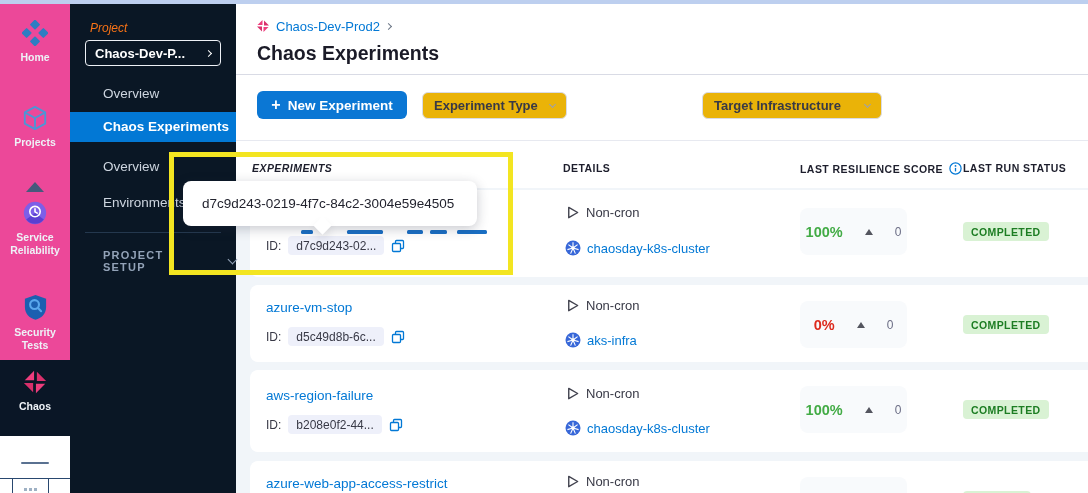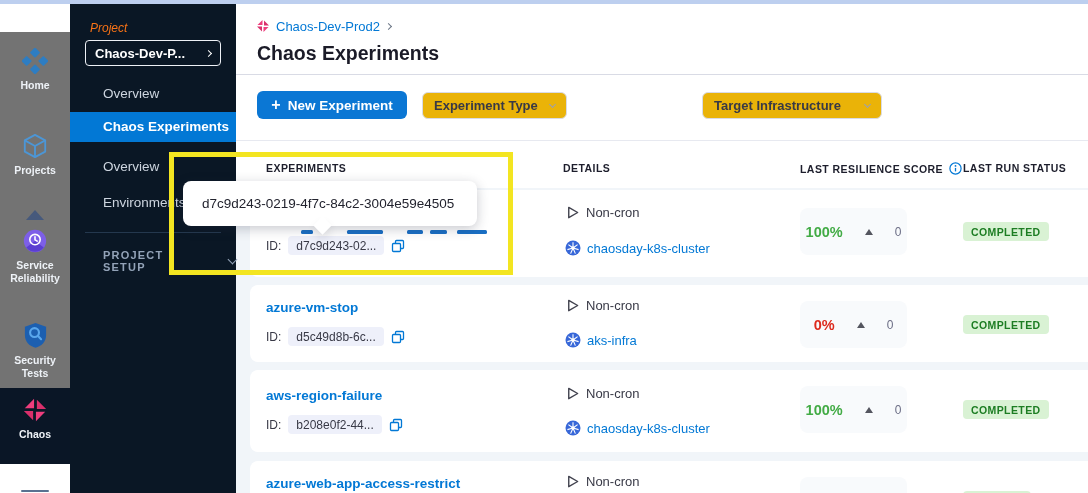--- a/index.html
+++ b/index.html
@@ -3,21 +3,21 @@
 <meta charset="utf-8">
 <style>
   * { margin:0; padding:0; box-sizing:border-box; }
   body { background:#e8e8e8; font-family:"Liberation Sans",sans-serif; }
   .screen { position:relative; width:1088px; height:493px; background:#fff; overflow:hidden; font-family:"Liberation Sans",sans-serif; }
 
   
   .top-strip { position:absolute; left:0; top:0; width:1088px; height:4px; background:#bdcfef; z-index:30; }
 
   
-  .rail { position:absolute; left:0; top:4px; width:70px; height:399px; background:#737373; z-index:5;margin-top:28px; }
+  .rail { position:absolute; left:0; top:4px; width:70px; height:399px; background:#ec4899; z-index:5; }
   .chaos-block { position:absolute; left:0; top:356px; width:70px; height:76px; background:#0a1626; }
   .rail-item { position:absolute; left:0; width:70px; display:flex; flex-direction:column; align-items:center; gap:5px;
                color:#eef2f7; font-size:10.5px; font-weight:700; text-align:center; line-height:1.2; cursor:pointer; }
   .rail-item svg { display:block; }
   .scroll-up { position:absolute; top:178px; left:26px; width:0; height:0;
                border-left:9px solid transparent; border-right:9px solid transparent; border-bottom:10px solid #46597c; }
   .rail-divider { position:absolute; top:458px; left:21px; width:28px; height:2px; background:#5a7191; border-radius:2px; }
   .rail-bottom { position:absolute; top:474px; left:0; width:70px; height:15px; border-top:1px solid #29486f; display:grid; grid-template-columns:13px 36px 21px; }
   .rb-cell { border-right:1px solid #29486f; }
   .rb-cell:last-child { border-right:none; }
@@ -56,29 +56,29 @@
                  font-weight:700; font-size:13.5px; font-family:inherit; border:none; border-radius:6px;
                  display:flex; align-items:center; justify-content:center; gap:7px; cursor:pointer; }
   .btn-primary .plus { font-size:16px; font-weight:700; line-height:1; margin-top:-1px; }
   .filter { position:absolute; top:88px; height:27px; background:#eab308; border:1px solid #d9dbe5; border-radius:6px;
             font-size:13px; font-weight:700; color:#383946; font-family:inherit;
             display:flex; align-items:center; justify-content:space-between; padding:0 11px; cursor:pointer; }
   .filter .chev { color:#9aa0b1; }
   .f1 { left:186px; width:145px; } .f2 { left:341px; width:112px; } .f3 { left:466px; width:180px; }
 
   .th { position:absolute; top:158px; font-size:10.5px; font-weight:700; color:#1d1e2c; letter-spacing:.45px; }
-  .th-exp { left:30px; } .th-det { left:327px; }
+  .th-exp { left:16px;font-style:italic; } .th-det { left:327px; }
   .th-score { left:564px; display:flex; align-items:center; gap:6px; }
   .th-status { left:727px; }
 
   .card-area { position:absolute; left:0; top:184px; width:852px; height:305px; background:#f1f5f9; }
   .card { position:absolute; left:14px; width:845px; background:#fff; border-radius:8px; cursor:pointer; }
   .r1 { top:2px; height:87px; } .r2 { top:97px; height:77px; } .r3 { top:182px; height:82px; } .r4 { top:273px; height:80px; }
 
-  .exp-name { position:absolute; left:16px; top:15px; font-size:13.5px; font-weight:700; color:#0278d5; text-decoration:none; cursor:pointer; }
+  .exp-name { position:absolute; left:16px; top:15px; font-size:13.5px; font-weight:400; color:#0278d5; text-decoration:none; cursor:pointer; }
   .id-row { position:absolute; left:16px; top:42px; display:flex; align-items:center; gap:7px; }
   .id-label { font-size:12px; color:#383946; }
   .id-pill { background:#eef0fa; border-radius:4px; padding:2.5px 8px; font-size:12px; color:#383946; }
   .copy-icon { cursor:pointer; }
 
   .detail { position:absolute; display:flex; align-items:center; gap:6px; left:315px; }
   .detail.sched { top:13px; } .detail.infra { top:47px; }
   .detail .txt { font-size:13px; color:#383946; }
   .detail a { font-size:13px; color:#0278d5; text-decoration:none; cursor:pointer; }
 

